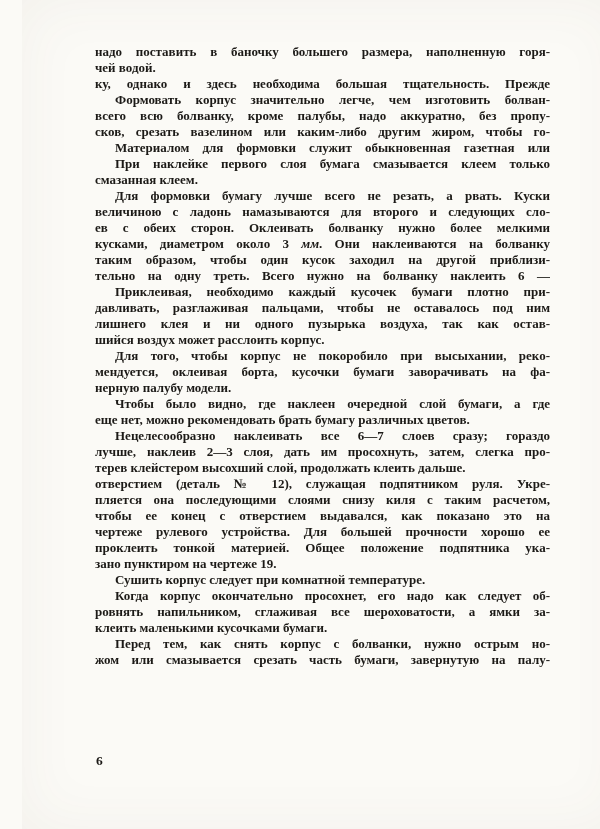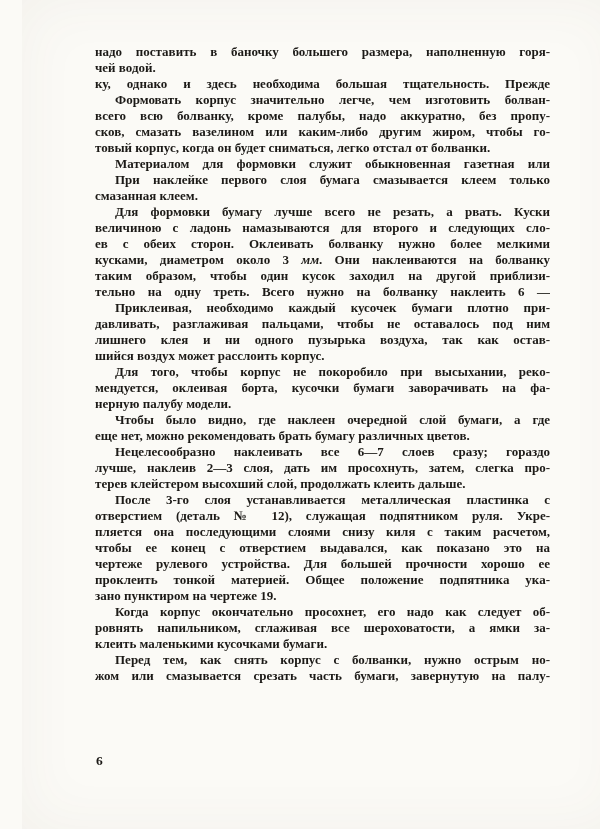--- a/index.html
+++ b/index.html
@@ -51,22 +51,21 @@
 </head>
 <body style="background: rgb(251, 250, 246);">
 
 <div class="page">
   <div class="text-col">
       <div class="line">надо поставить в баночку большего размера, наполненную горя-</div>
       <div class="line end">чей водой.</div>
       <div class="line">ку, однако и здесь необходима большая тщательность. Прежде</div>
       <div class="line indent">Формовать корпус значительно легче, чем изготовить болван-</div>
       <div class="line">всего всю болванку, кроме палубы, надо аккуратно, без пропу-</div>
-      <div class="line">сков, смазать вазелином или каким-либо другим жиром, чтобы го-</div>
-      <div class="line end">товый корпус, когда он будет сниматься, легко отстал от болванки.</div>
+      <div class="line">сков, срезать вазелином или каким-либо другим жиром, чтобы го-</div>
       <div class="line indent">Материалом для формовки служит обыкновенная газетная или</div>
       <div class="line indent">При наклейке первого слоя бумага смазывается клеем только</div>
       <div class="line end">смазанная клеем.</div>
       <div class="line indent">Для формовки бумагу лучше всего не резать, а рвать. Куски</div>
       <div class="line">величиною с ладонь намазываются для второго и следующих сло-</div>
       <div class="line">ев с обеих сторон. Оклеивать болванку нужно более мелкими</div>
       <div class="line"><span>кусками, диаметром около 3 </span><span class="it">мм</span><span>. Они наклеиваются на болванку</span></div>
       <div class="line">таким образом, чтобы один кусок заходил на другой приблизи-</div>
       <div class="line">тельно на одну треть. Всего нужно на болванку наклеить 6 —</div>
       <div class="line indent">Приклеивая, необходимо каждый кусочек бумаги плотно при-</div>
@@ -74,27 +73,27 @@
       <div class="line">лишнего клея и ни одного пузырька воздуха, так как остав-</div>
       <div class="line end">шийся воздух может расслоить корпус.</div>
       <div class="line indent">Для того, чтобы корпус не покоробило при высыхании, реко-</div>
       <div class="line">мендуется, оклеивая борта, кусочки бумаги заворачивать на фа-</div>
       <div class="line end">нерную палубу модели.</div>
       <div class="line indent">Чтобы было видно, где наклеен очередной слой бумаги, а где</div>
       <div class="line end">еще нет, можно рекомендовать брать бумагу различных цветов.</div>
       <div class="line indent">Нецелесообразно наклеивать все 6—7 слоев сразу; гораздо</div>
       <div class="line">лучше, наклеив 2—3 слоя, дать им просохнуть, затем, слегка про-</div>
       <div class="line end">терев клейстером высохший слой, продолжать клеить дальше.</div>
-      <div class="line indent">После 3-го слоя устанавливается металлическая пластинка с</div>
       <div class="line">отверстием (деталь № 12), служащая подпятником руля. Укре-</div>
       <div class="line">пляется она последующими слоями снизу киля с таким расчетом,</div>
       <div class="line">чтобы ее конец с отверстием выдавался, как показано это на</div>
       <div class="line">чертеже рулевого устройства. Для большей прочности хорошо ее</div>
       <div class="line">проклеить тонкой материей. Общее положение подпятника ука-</div>
       <div class="line end">зано пунктиром на чертеже 19.</div>
+      <div class="line indent end">Сушить корпус следует при комнатной температуре.</div>
       <div class="line indent">Когда корпус окончательно просохнет, его надо как следует об-</div>
       <div class="line">ровнять напильником, сглаживая все шероховатости, а ямки за-</div>
       <div class="line end">клеить маленькими кусочками бумаги.</div>
       <div class="line indent">Перед тем, как снять корпус с болванки, нужно острым но-</div>
       <div class="line">жом или смазывается срезать часть бумаги, завернутую на палу-</div>
     </div>
   <div class="page-number">6</div>
 </div>
 
 </body></html>

